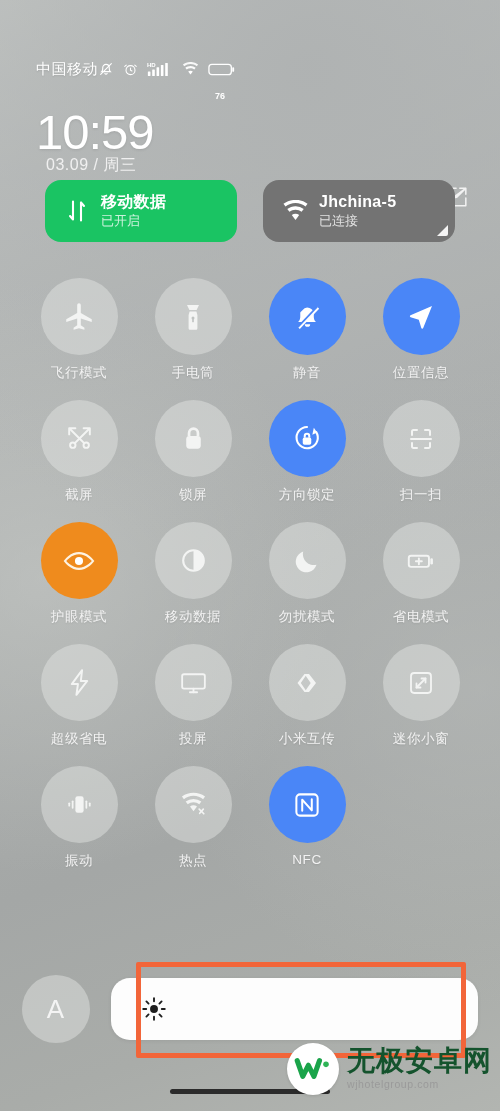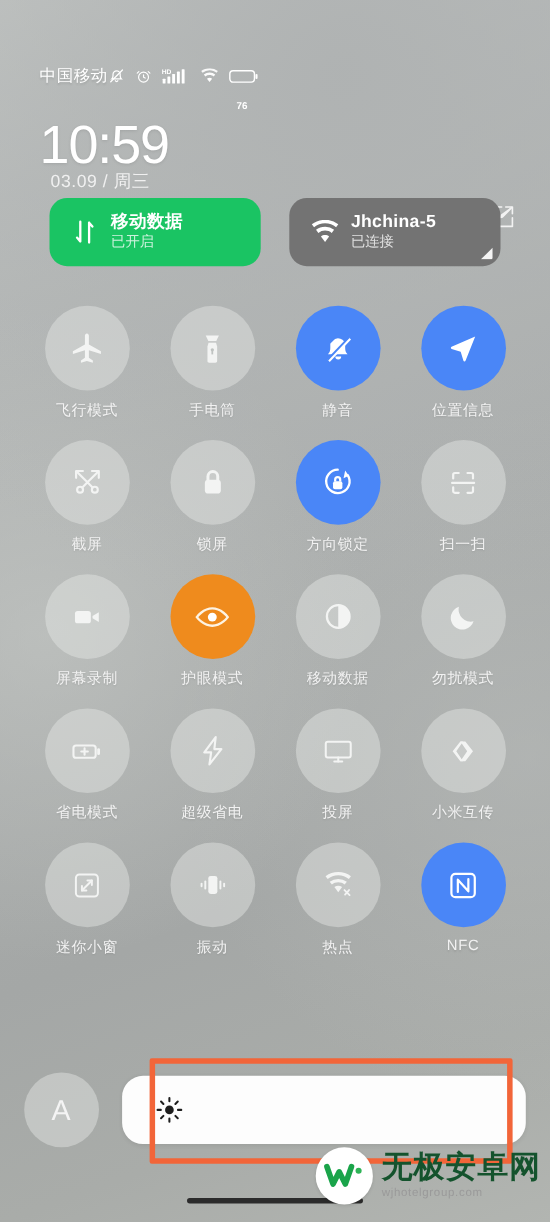--- a/index.html
+++ b/index.html
@@ -301,29 +301,20 @@
           <path d="M7 12V8.5A1.5 1.5 0 0 1 8.5 7H12"></path>
           <path d="M20 7h3.5A1.5 1.5 0 0 1 25 8.5V12"></path>
           <path d="M25 20v3.5a1.5 1.5 0 0 1-1.5 1.5H20"></path>
           <path d="M12 25H8.5A1.5 1.5 0 0 1 7 23.5V20"></path>
           <path d="M6 16h20"></path>
         </svg>
       </span>
       <span class="tlabel">扫一扫</span>
     </div>
 
-    <div class="tile">
-      <span class="bubble">
-        <svg width="33" height="33" viewBox="0 0 32 32" fill="#f3f4f3">
-          <rect x="5" y="11" width="14" height="11" rx="2.4"></rect>
-          <path d="M20.5 15.6 26 12.2v8.6l-5.5-3.4z"></path>
-        </svg>
-      </span>
-      <span class="tlabel">屏幕录制</span>
-    </div>
 
     <div class="tile">
       <span class="bubble on-orange">
         <svg width="36" height="36" viewBox="0 0 32 32" fill="none">
           <path d="M3.5 16S8.5 9 16 9s12.5 7 12.5 7-5 7-12.5 7S3.5 16 3.5 16z" stroke="#fdf3e3" stroke-width="1.9"></path>
           <circle cx="16" cy="16" r="3.6" fill="#fff"></circle>
         </svg>
       </span>
       <span class="tlabel">护眼模式</span>
     </div>

